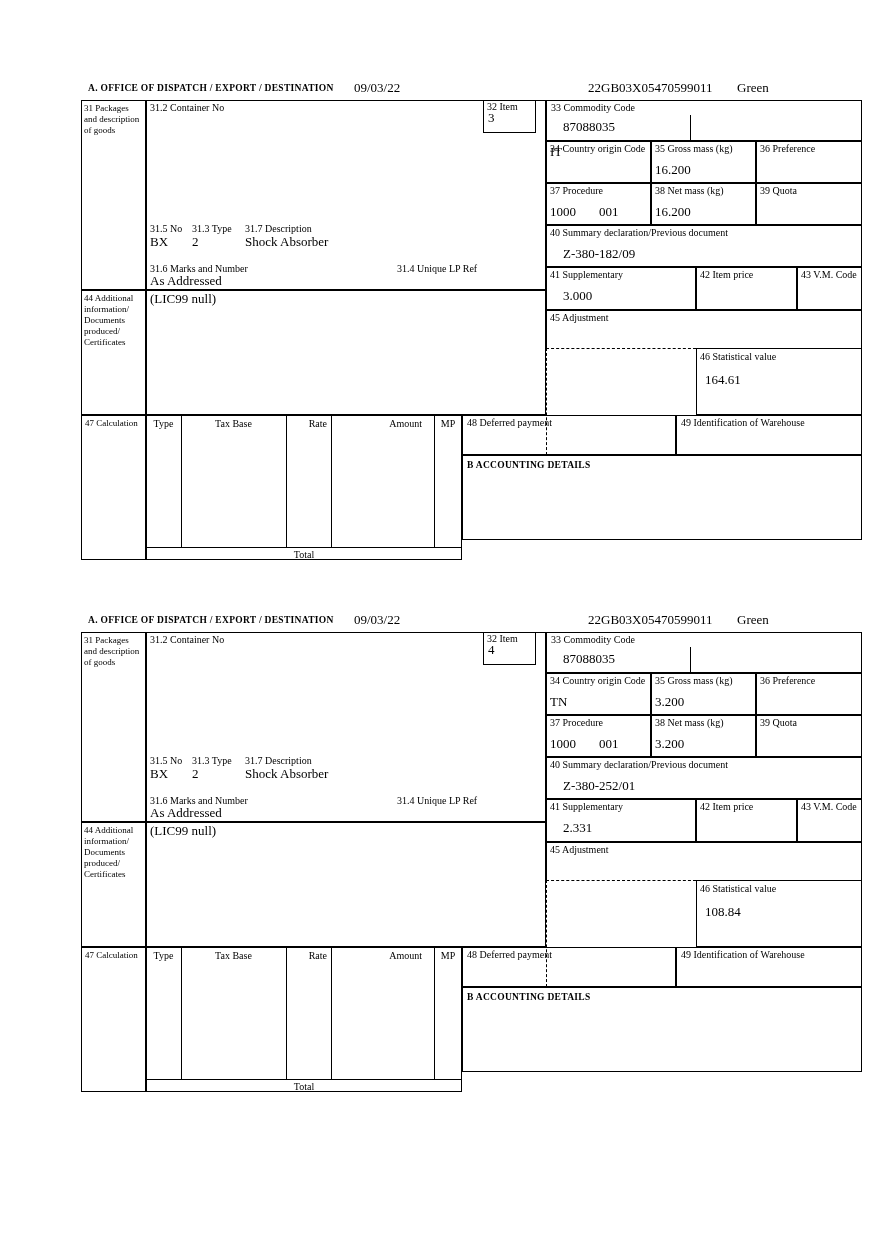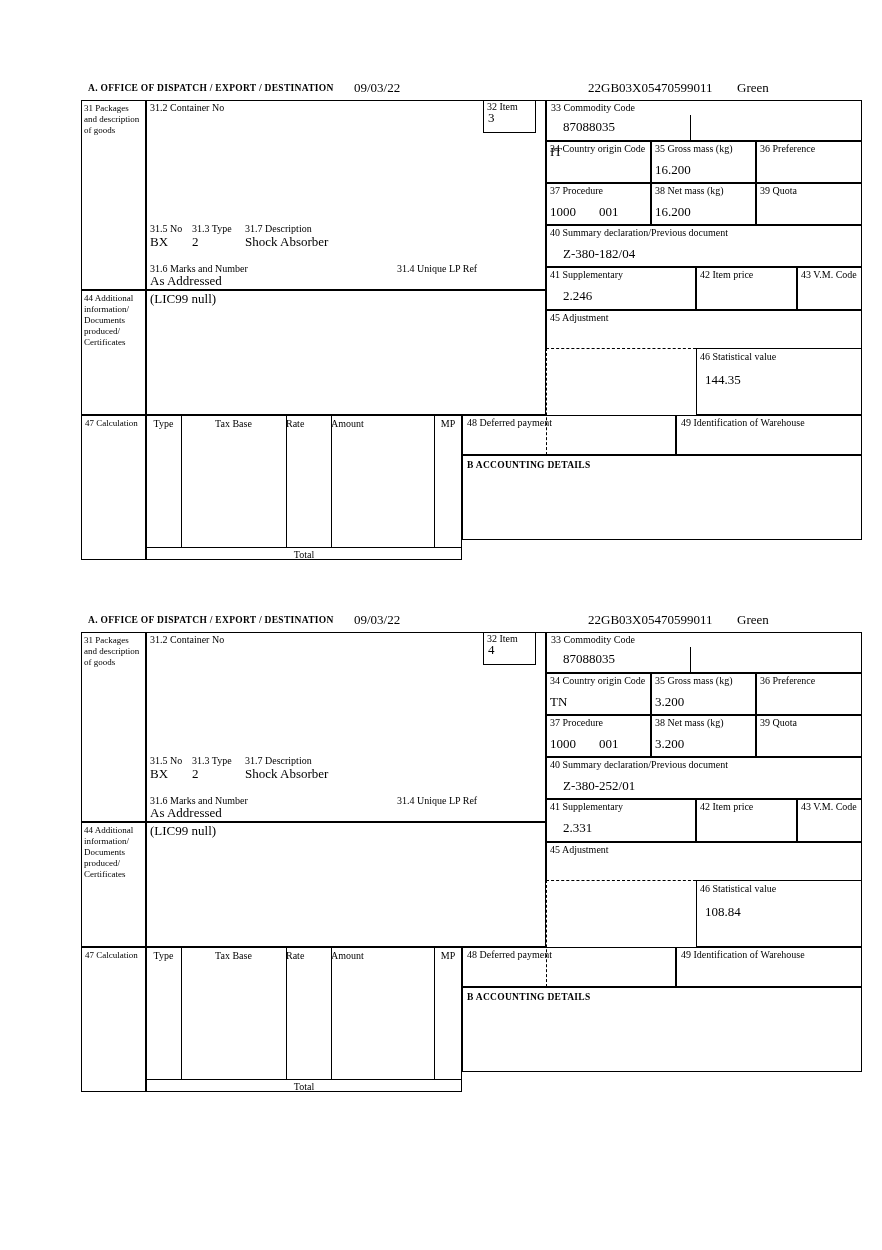--- a/index.html
+++ b/index.html
@@ -13,21 +13,21 @@
   .nobottom { border-bottom:none; }
   .lbl { position:absolute; font-size:10px; line-height:10px; white-space:nowrap; }
   .lblw { position:absolute; font-size:9px; line-height:11px; }
   .val { position:absolute; font-size:13px; line-height:14px; white-space:nowrap; }
   .hdr { position:absolute; font-size:9.5px; font-weight:bold; letter-spacing:0.3px; white-space:nowrap; }
   .dashv { position:absolute; border-left:1px dashed #000; width:0; }
   .dashh { position:absolute; border-top:1px dashed #000; height:0; }
   .vline { position:absolute; border-left:1px solid #000; width:0; }
   .hline { position:absolute; border-top:1px solid #000; height:0; }
   .ctr { text-align:center; }
-  .rt { }
+  .rt { text-align:right; }
 </style>
 </head>
 <body>
 
 <div class="page">
 
   <section class="section s1">
     <div class="hdr" style="left:88px;top:3px">A.  OFFICE OF DISPATCH / EXPORT / DESTINATION</div>
     <div class="val" style="left:354px;top:1px">09/03/22</div>
     <div class="val" style="left:588px;top:1px">22GB03X05470599011</div>
@@ -101,25 +101,25 @@
     <div class="val" style="left:488px;top:31px">3</div>
     <div class="val" style="left:563px;top:40px">87088035</div>
     <div class="val" style="left:550px;top:65px">IT</div>
     <div class="val" style="left:655px;top:83px">16.200</div>
     <div class="val" style="left:550px;top:125px">1000</div>
     <div class="val" style="left:599px;top:125px">001</div>
     <div class="val" style="left:655px;top:125px">16.200</div>
     <div class="val" style="left:150px;top:155px">BX</div>
     <div class="val" style="left:192px;top:155px">2</div>
     <div class="val" style="left:245px;top:155px">Shock Absorber</div>
-    <div class="val" style="left:563px;top:167px">Z-380-182/04</div>
+    <div class="val" style="left:563px;top:167px">Z-380-182/09</div>
     <div class="val" style="left:150px;top:194px">As Addressed</div>
-    <div class="val" style="left:563px;top:209px">2.246</div>
+    <div class="val" style="left:563px;top:209px">3.000</div>
     <div class="val" style="left:150px;top:212px">(LIC99 null)</div>
-    <div class="val" style="left:705px;top:293px">144.35</div>
+    <div class="val" style="left:705px;top:293px">164.61</div>
   </section>
 
   <section class="section s2">
     <div class="hdr" style="left:88px;top:3px">A.  OFFICE OF DISPATCH / EXPORT / DESTINATION</div>
     <div class="val" style="left:354px;top:1px">09/03/22</div>
     <div class="val" style="left:588px;top:1px">22GB03X05470599011</div>
     <div class="val" style="left:737px;top:1px">Green</div>
 
     <div class="box" style="left:81px;top:20px;width:65px;height:190px"></div>
     <div class="box" style="left:81px;top:210px;width:65px;height:125px"></div>

